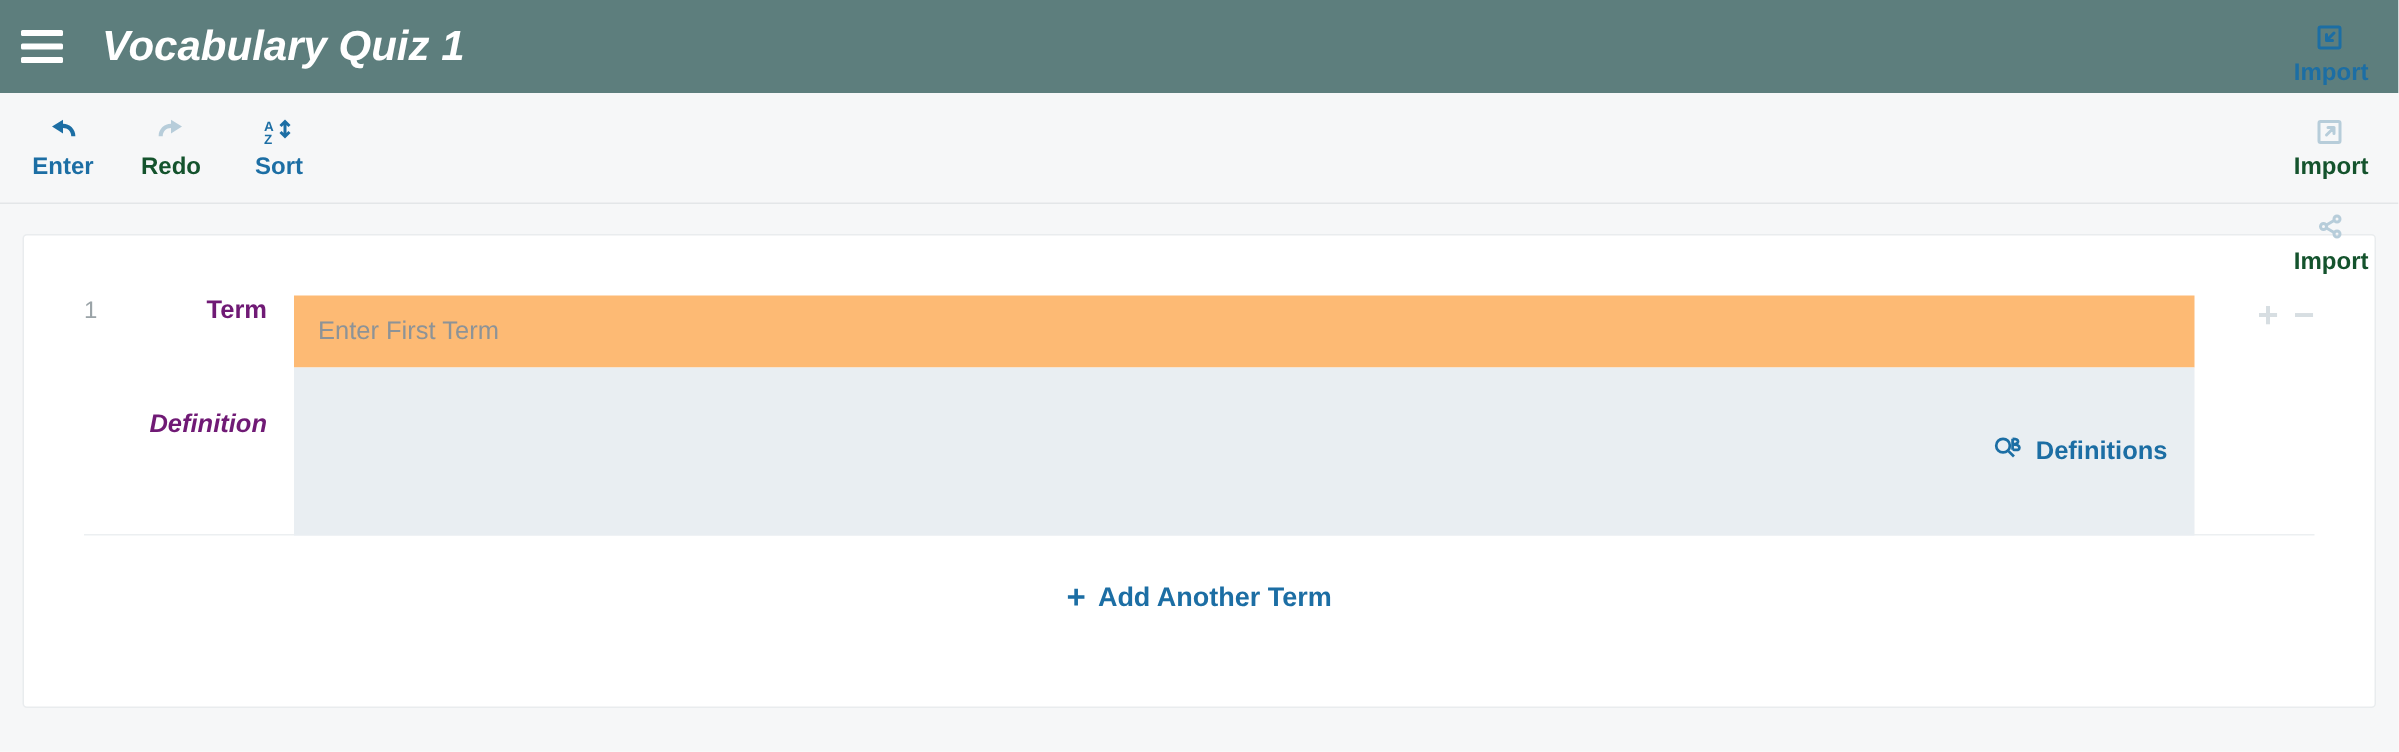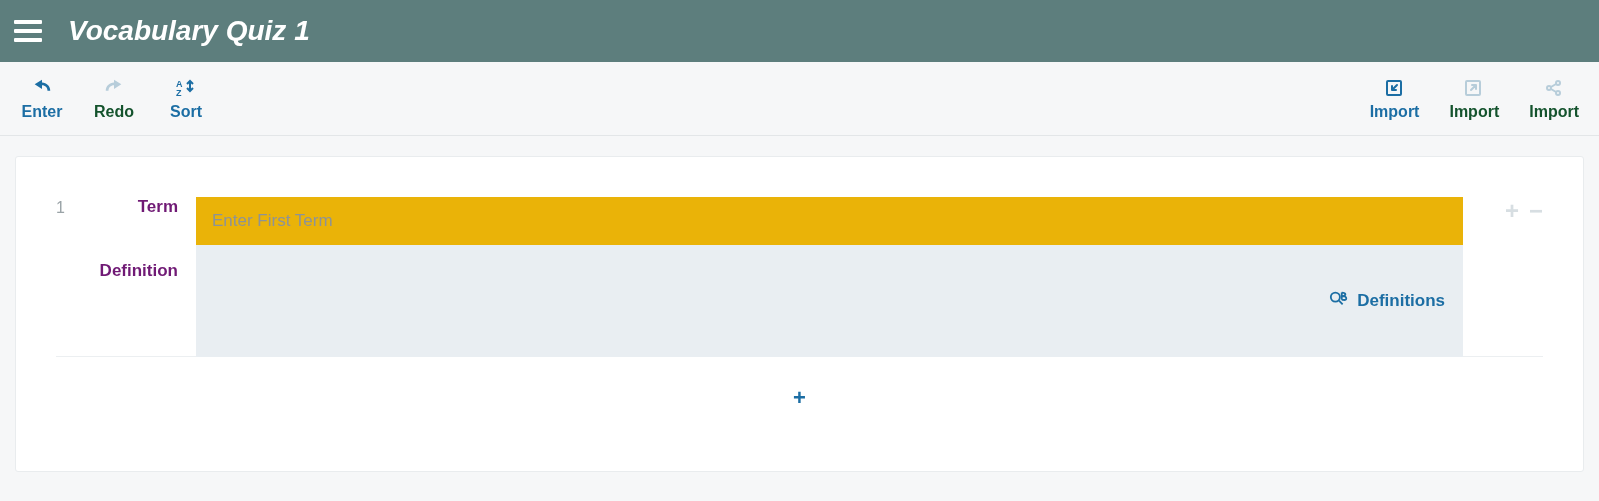--- a/index.html
+++ b/index.html
@@ -32,21 +32,21 @@
   
   .toolbar {
     height: 74px;
     background:#f6f7f8;
     border-bottom:1px solid #e3e6e8;
     display:flex;
     align-items:center;
     padding:0 20px;
   }
   .toolbar-left { display:flex; gap: 28px; }
-  .toolbar-right { margin-left:auto; display:flex; gap: 30px; }
+  .toolbar-right { margin-left:auto; display:flex; gap: 19px; flex-direction: column; }
   .toolbar-btn {
     display:flex;
     flex-direction:column;
     align-items:center;
     font-size:16px;
     font-weight:600;
     color:#1c6ea4;
     cursor:pointer;
     min-width:44px;
   }
@@ -74,26 +74,26 @@
     text-align:left;
   }
   .labels-col {
     width:110px;
     text-align:right;
     color:#701a75;
     font-weight:700;
     font-size:17px;
     padding-right:18px;
   }
-  .labels-col .def-label { margin-top:44px; }
+  .labels-col .def-label { margin-top:56px;font-style:italic; }
   .fields-col { flex:1; }
   .term-input {
     width:100%;
     border:none;
-    background:#eab308;
+    background:#fdba74;
     height:48px;
     padding:0 16px;
     font-size:17px;
     color:#555;
     outline:none;
   }
   .term-input::placeholder { color:#8d9397; }
   .definition-area {
     background:#e9eef2;
     min-height:112px;
@@ -238,14 +238,15 @@
       </div>
     </div>
     <div class="row-actions">
       <span class="plus">+</span>
       <span class="minus">−</span>
     </div>
   </div>
   <div class="row-divider"></div>
   <div class="add-another">
     <span style="font-size:22px; font-weight:900;">+</span>
+    <span>Add Another Term</span>
   </div>
 </div>
 
 </body></html>

